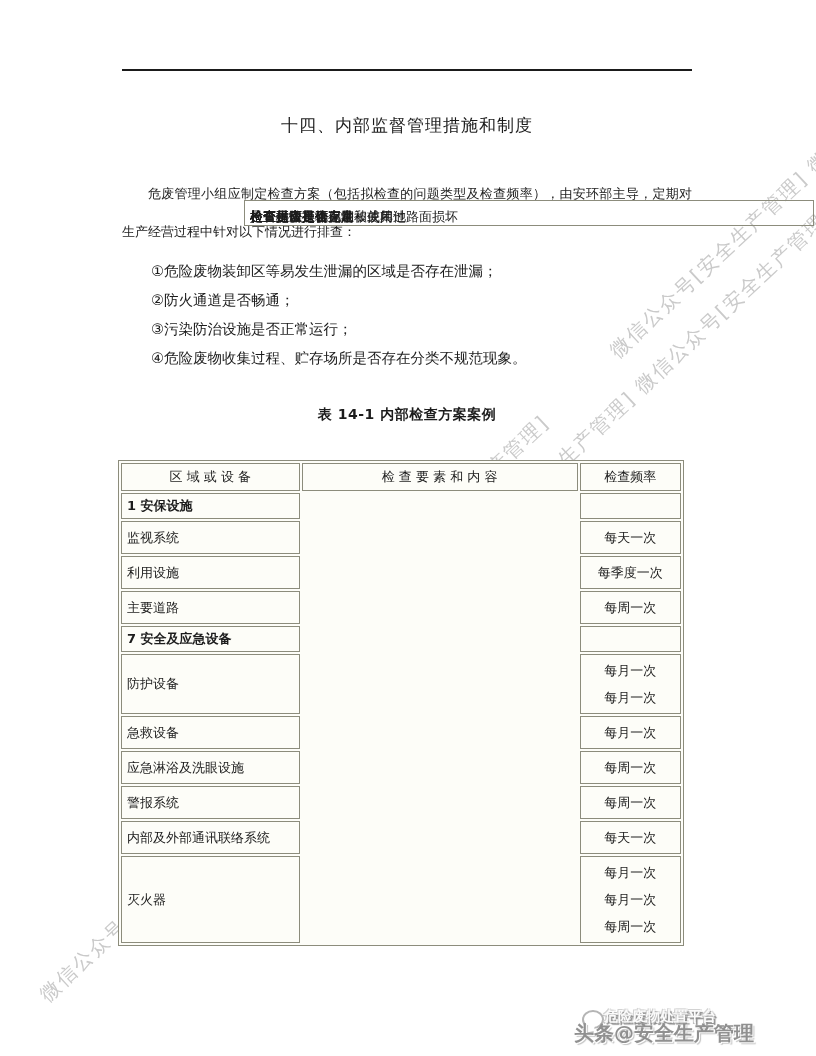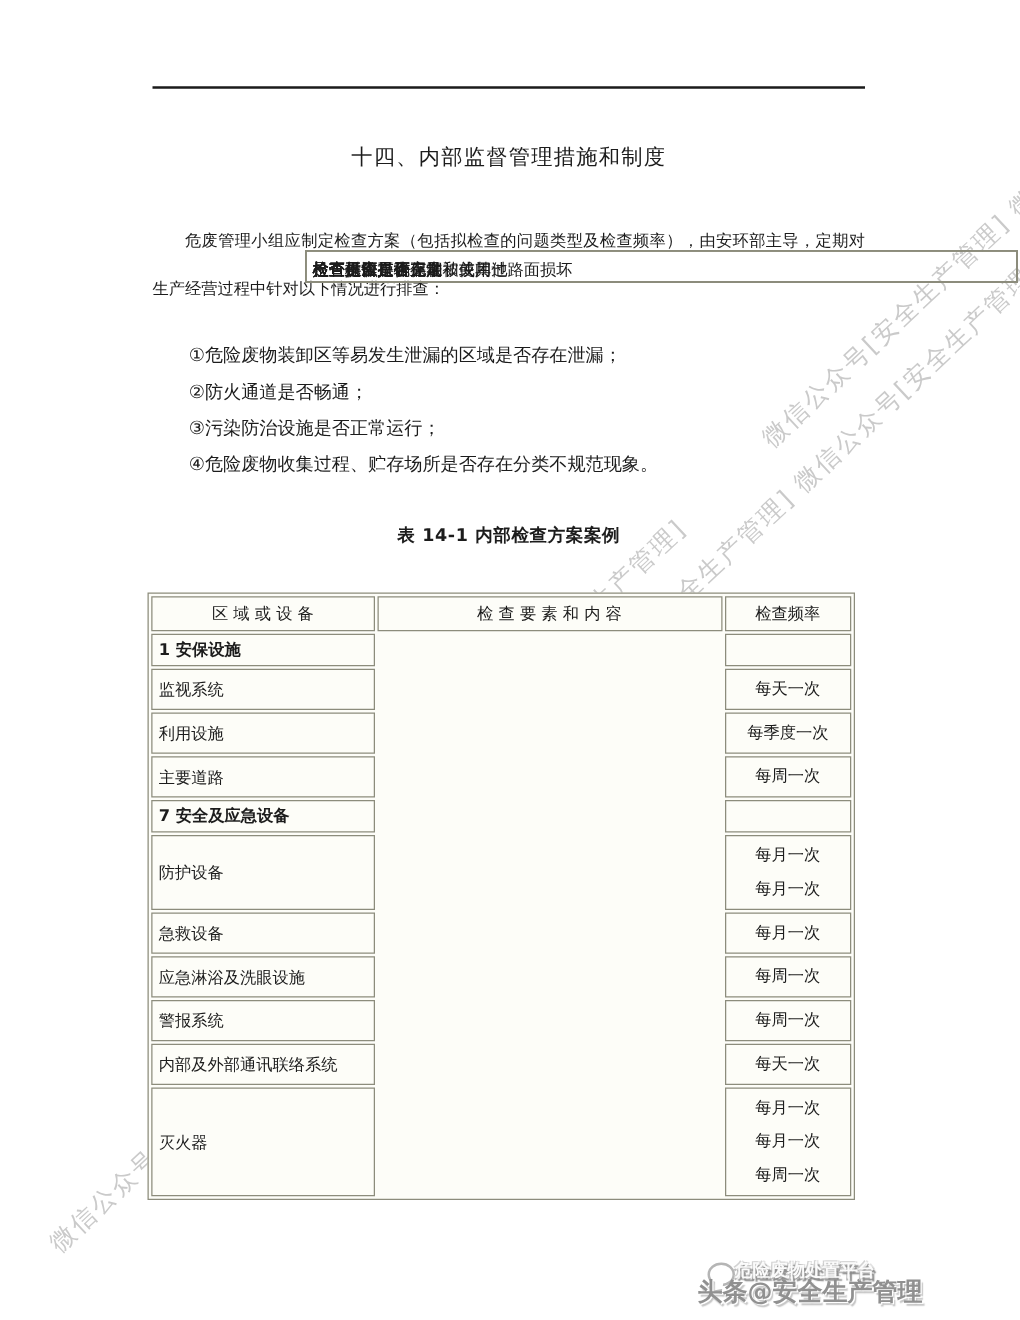--- a/index.html
+++ b/index.html
@@ -29,21 +29,21 @@
   .doc-title {
     text-align:center; font-weight:normal; font-size:17px;
     margin-top:14px; margin-bottom:38px; letter-spacing:1px;
   }
   .para {
     font-size:13px; line-height:38px; text-indent:2em; text-align:justify;
   }
   .check-list p {
     font-size:14.5px; line-height:29px; text-indent:2em;
   }
-  .check-list p:first-child { margin-top:20px; }
+  .check-list p:first-child { margin-top:6px; }
   .table-title {
     text-align:center; font-weight:bold; font-size:14px; margin-top:33px;
     letter-spacing:0.5px;
   }
 
   
   table.inspection {
     margin-top:36px; margin-left:-4px;
     width:566px; table-layout:fixed;
     border-collapse:separate; border-spacing:2px;
@@ -56,21 +56,21 @@
   }
   col.c-area { width:176px; } col.c-content { width:272px; } col.c-freq { width:100px; }
   table.inspection th { text-align:center; height:28px;margin-top:32px; }
   td.area { padding-left:15px; text-align:left; }
   td.area.section { font-weight:bold;margin-left:31px; }
   td.content { padding-left:22px; text-align:left; }
   td.freq { text-align:center; }
   .line { line-height:27px; white-space:nowrap; }
 
   
-  .footer-logos { position:absolute; z-index:3; left:550px; top:1000px; width:250px; height:56px; }
+  .footer-logos { position:absolute; z-index:3; left:566px; top:1000px; width:250px; height:56px; }
   .bubble-icon {
     position:absolute; left:16px; top:10px; width:22px; height:19px;
     border:2px solid #b5b5b5; border-radius:50% 50% 50% 50%;
     background:#fff;
   }
   .bubble-icon:after {
     content:""; position:absolute; left:1px; top:13px; width:7px; height:7px;
     background:#fff; border-left:2px solid #b5b5b5; border-bottom:2px solid #b5b5b5;
     transform:skewX(-20deg) rotate(-10deg);
   }

